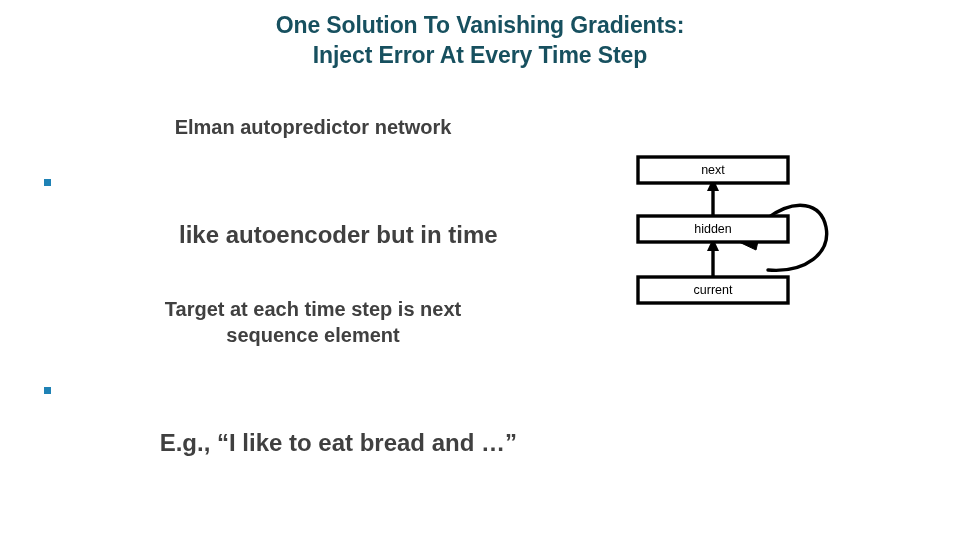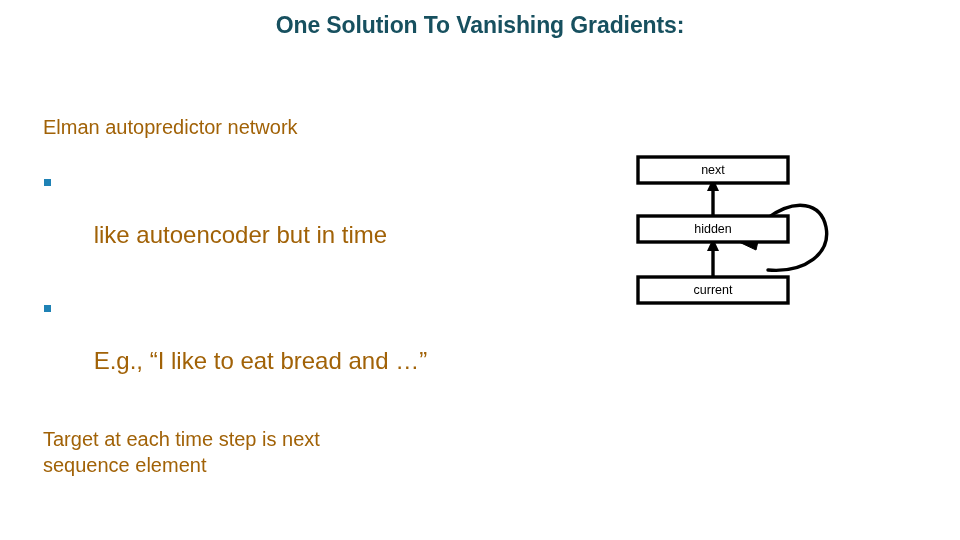--- a/index.html
+++ b/index.html
@@ -35,22 +35,23 @@
   }
 
   
   #body-column {
     position: absolute;
     left: 43px;
     top: 114px;
     width: 540px;
   }
   .body-block {
-    color: #a16207;
-    font-weight: normal;
+    color: #404040;
+    font-weight: bold;
+    text-align: center;
   }
   .level1 {
     font-size: 20px;
     line-height: 26px;
     margin: 0 0 26px 0;
     white-space: pre-wrap;
   }
   .level2 {
     font-size: 24px;
     line-height: 26px;
@@ -92,38 +93,39 @@
     fill: #000000;
     text-anchor: middle;
     dominant-baseline: middle;
   }
 </style>
 </head>
 <body>
 
 <div id="slide-title">
   <span class="title-line">One Solution To Vanishing Gradients:</span>
+  <span class="title-line">Inject Error At Every Time Step</span>
 </div>
 
 <div id="body-column">
 
   <p class="body-block level1 tight-after">Elman autopredictor network</p>
 
   <p class="body-block level2 wide-after">
     <span class="bullet-square"></span>
     <span>like autoencoder but in time</span>
   </p>
 
+  <p class="body-block level1 tight-after">Target at each time step is next
+sequence element</p>
+
   <p class="body-block level2">
     <span class="bullet-square"></span>
     <span>E.g., “I like to eat bread and …”</span>
   </p>
-
-  <p class="body-block level1 tight-after">Target at each time step is next
-sequence element</p>
 
 </div>
 
 <div id="network-diagram">
   <svg width="230" height="175" viewBox="0 0 230 175" xmlns="http://www.w3.org/2000/svg">
 
     <path d="M 150 74 C 180 52 205 58 210 82 C 215 108 190 128 152 125" fill="none" stroke="#000000" stroke-width="3.4" stroke-linecap="round" stroke-linejoin="round"></path>
 
     <path d="M 123 97 L 143 92 L 140 105 Z" fill="#000000" stroke="#000000" stroke-width="1"></path>
 

